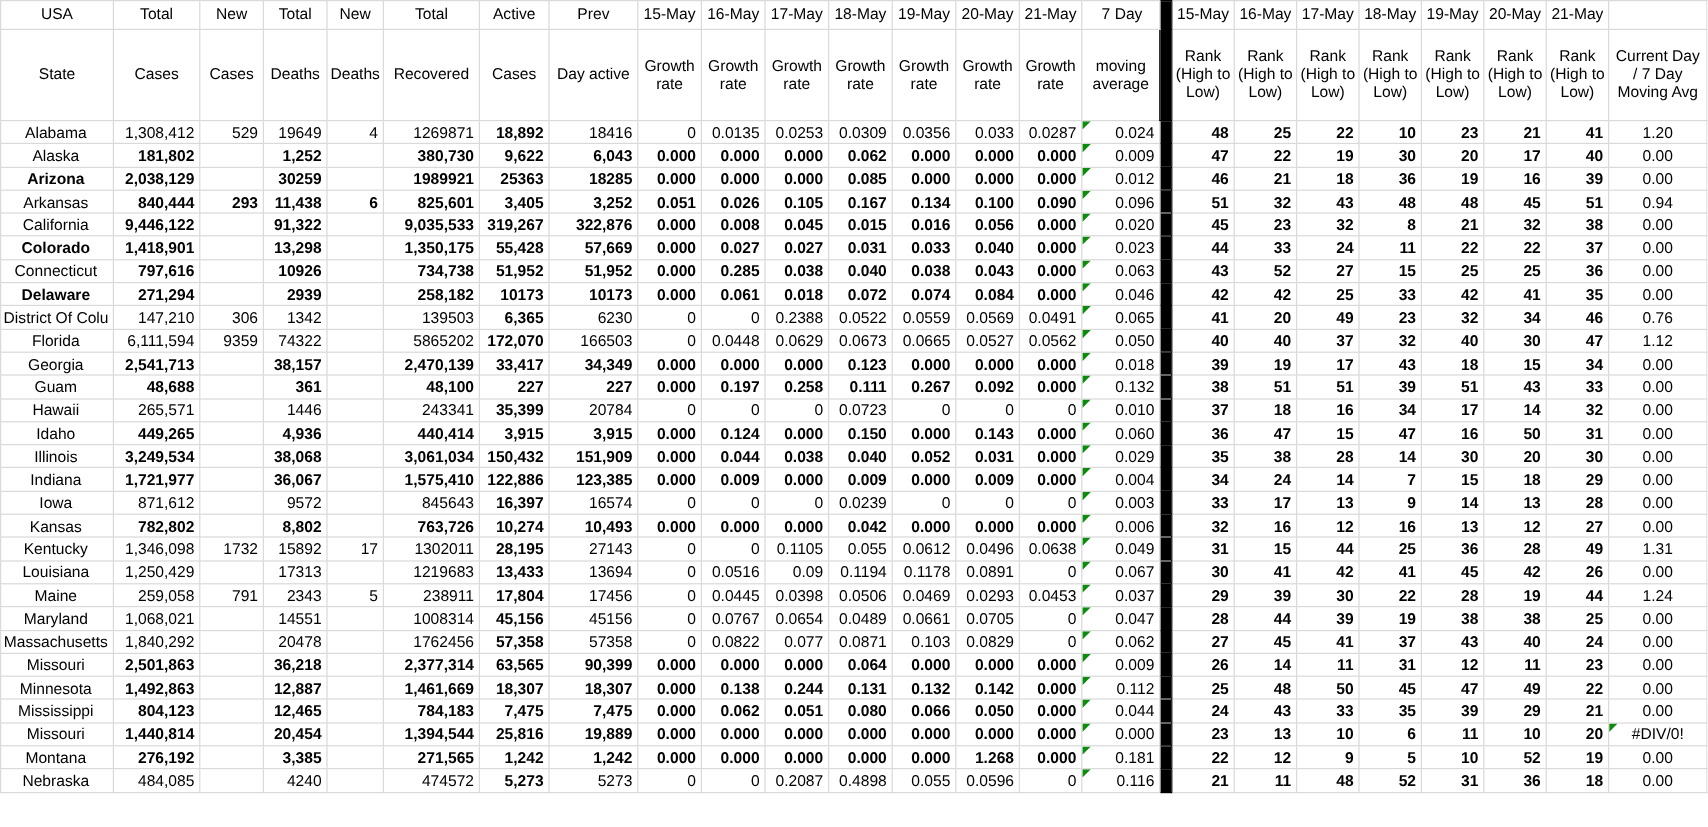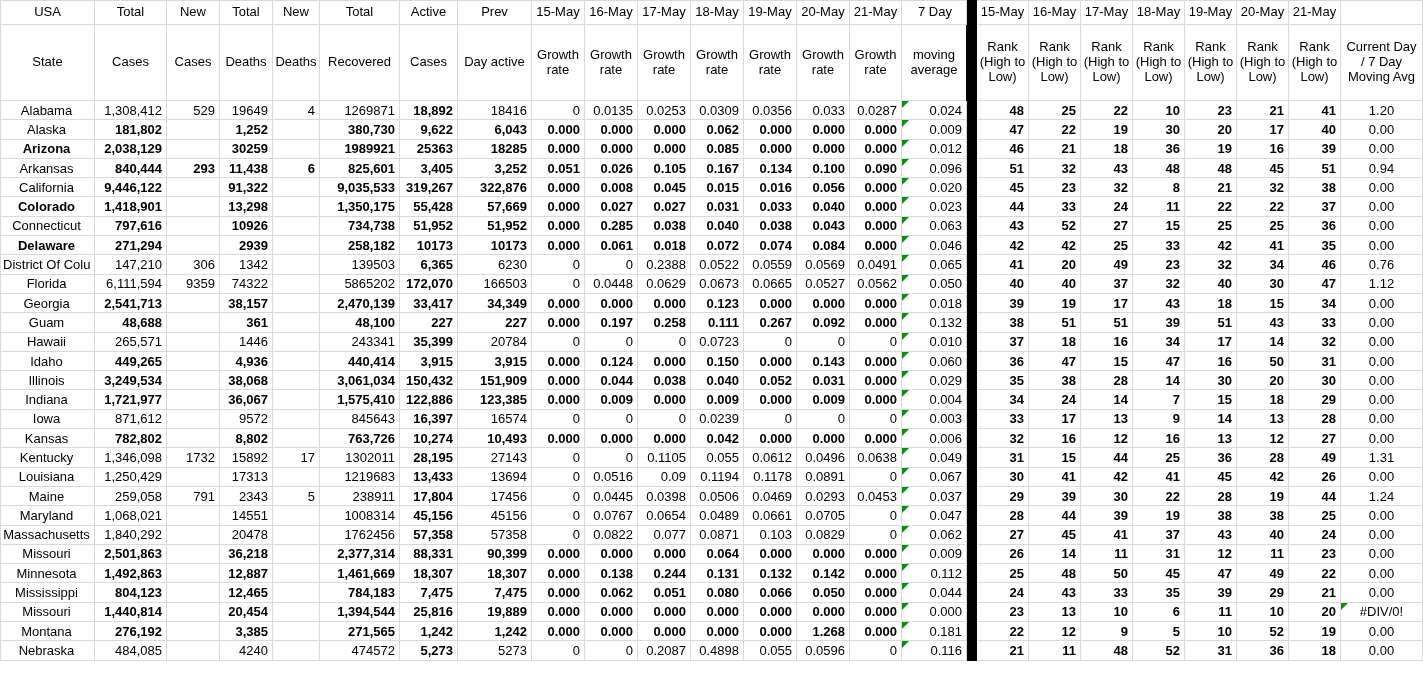--- a/index.html
+++ b/index.html
@@ -730,21 +730,21 @@
         <td class="b">24</td>
         <td class="center">0.00</td>
       </tr>
       <tr>
         <td class="state u">Missouri</td>
         <td class="b">2,501,863</td>
         <td></td>
         <td class="b">36,218</td>
         <td></td>
         <td class="b">2,377,314</td>
-        <td class="b">88,331</td>
+        <td class="b">63,565</td>
         <td class="b">90,399</td>
         <td class="b">0.000</td>
         <td class="b">0.000</td>
         <td class="b">0.000</td>
         <td class="b">0.064</td>
         <td class="b">0.000</td>
         <td class="b">0.000</td>
         <td class="b">0.000</td>
         <td class="rel">0.009<span class="tri-icon"></span></td>
         <td class="sep"></td>

